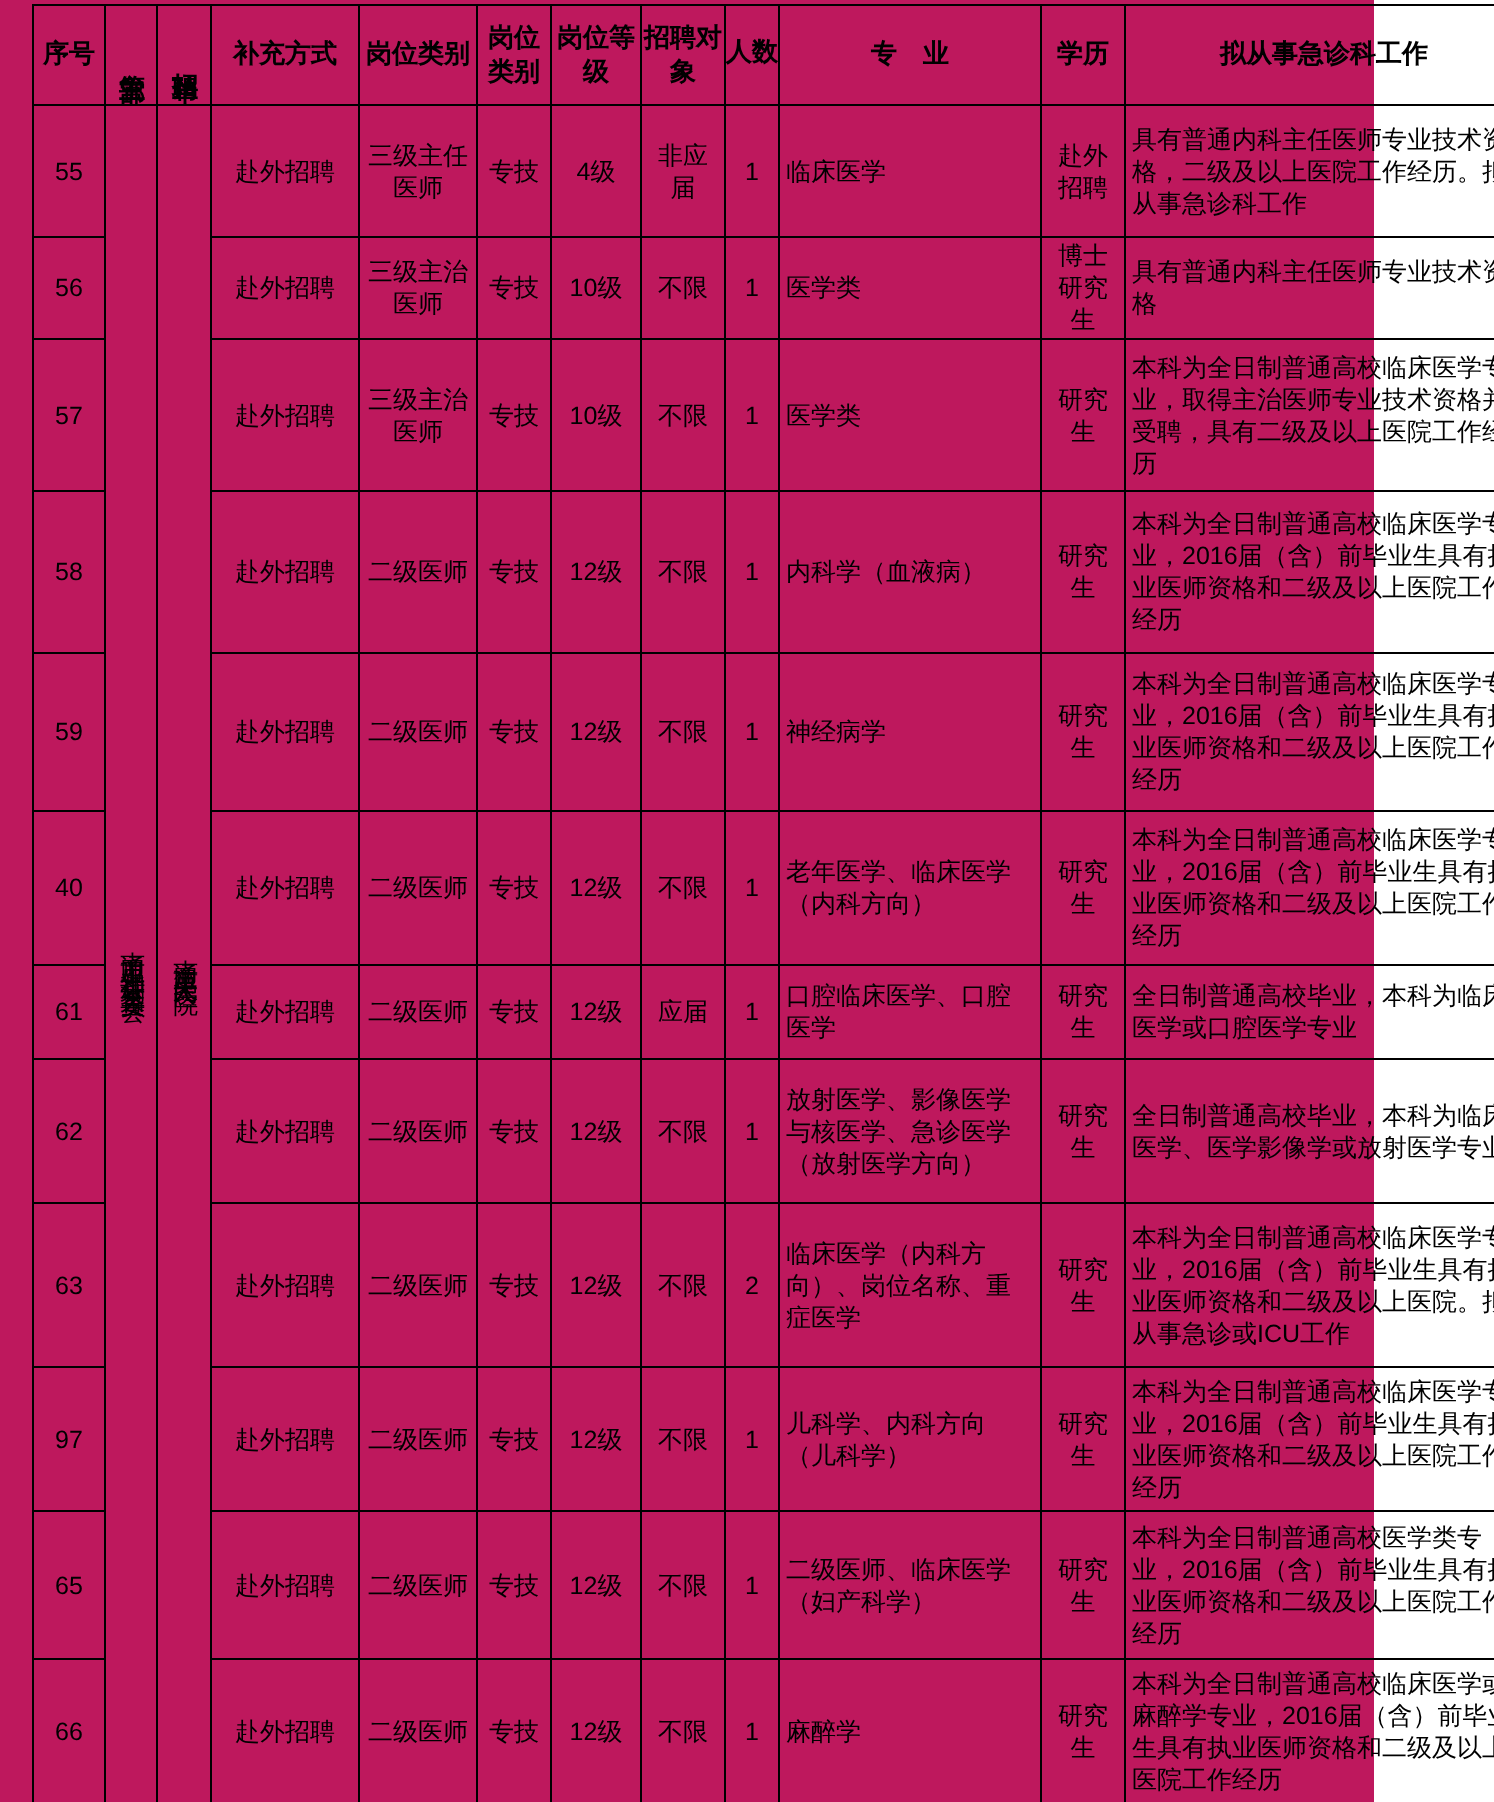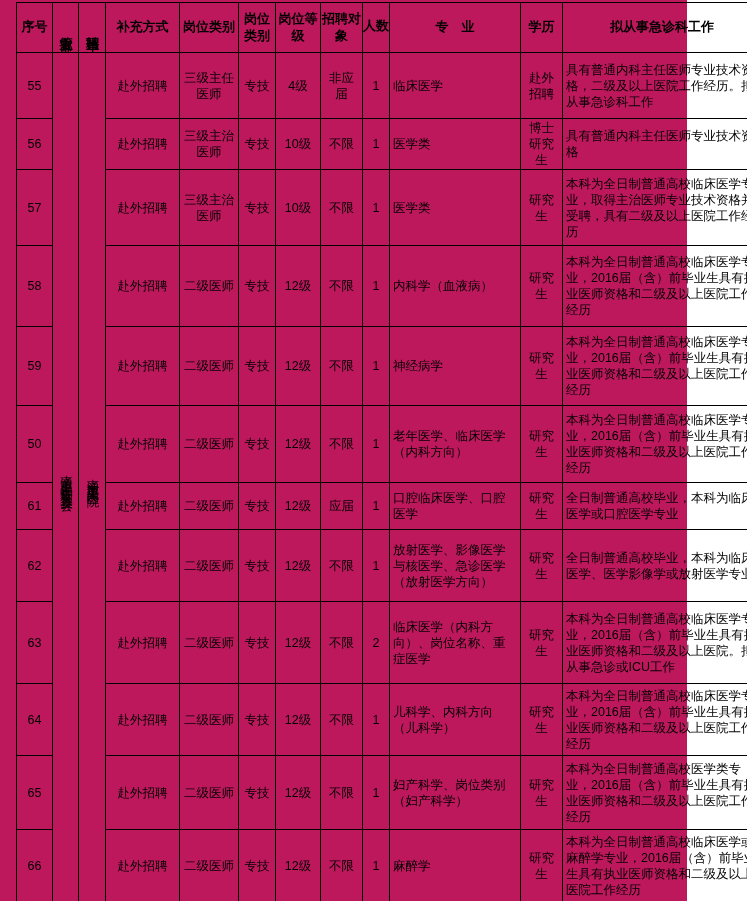--- a/index.html
+++ b/index.html
@@ -150,21 +150,21 @@
           <td>二级医师</td>
           <td>专技</td>
           <td>12级</td>
           <td>不限</td>
           <td>1</td>
           <td class="left">神经病学</td>
           <td>研究生</td>
           <td class="left">本科为全日制普通高校临床医学专业，2016届（含）前毕业生具有执业医师资格和二级及以上医院工作经历</td>
         </tr>
         <tr style="height: 77px;">
-          <td>50</td>
+          <td>40</td>
           <td>赴外招聘</td>
           <td>二级医师</td>
           <td>专技</td>
           <td>12级</td>
           <td>不限</td>
           <td>1</td>
           <td class="left">老年医学、临床医学（内科方向）</td>
           <td>研究生</td>
           <td class="left">本科为全日制普通高校临床医学专业，2016届（含）前毕业生具有执业医师资格和二级及以上医院工作经历</td>
         </tr>
@@ -198,40 +198,40 @@
           <td>二级医师</td>
           <td>专技</td>
           <td>12级</td>
           <td>不限</td>
           <td>2</td>
           <td class="left">临床医学（内科方向）、岗位名称、重症医学</td>
           <td>研究生</td>
           <td class="left">本科为全日制普通高校临床医学专业，2016届（含）前毕业生具有执业医师资格和二级及以上医院。拟从事急诊或ICU工作</td>
         </tr>
         <tr style="height: 72px;">
-          <td>64</td>
+          <td>97</td>
           <td>赴外招聘</td>
           <td>二级医师</td>
           <td>专技</td>
           <td>12级</td>
           <td>不限</td>
           <td>1</td>
           <td class="left">儿科学、内科方向（儿科学）</td>
           <td>研究生</td>
           <td class="left">本科为全日制普通高校临床医学专业，2016届（含）前毕业生具有执业医师资格和二级及以上医院工作经历</td>
         </tr>
         <tr style="height: 74px;">
           <td>65</td>
           <td>赴外招聘</td>
           <td>二级医师</td>
           <td>专技</td>
           <td>12级</td>
           <td>不限</td>
           <td>1</td>
-          <td class="left">妇产科学、岗位类别（妇产科学）</td>
+          <td class="left">二级医师、临床医学（妇产科学）</td>
           <td>研究生</td>
           <td class="left">本科为全日制普通高校医学类专业，2016届（含）前毕业生具有执业医师资格和二级及以上医院工作经历</td>
         </tr>
         <tr style="height: 74px;">
           <td>66</td>
           <td>赴外招聘</td>
           <td>二级医师</td>
           <td>专技</td>
           <td>12级</td>
           <td>不限</td>

